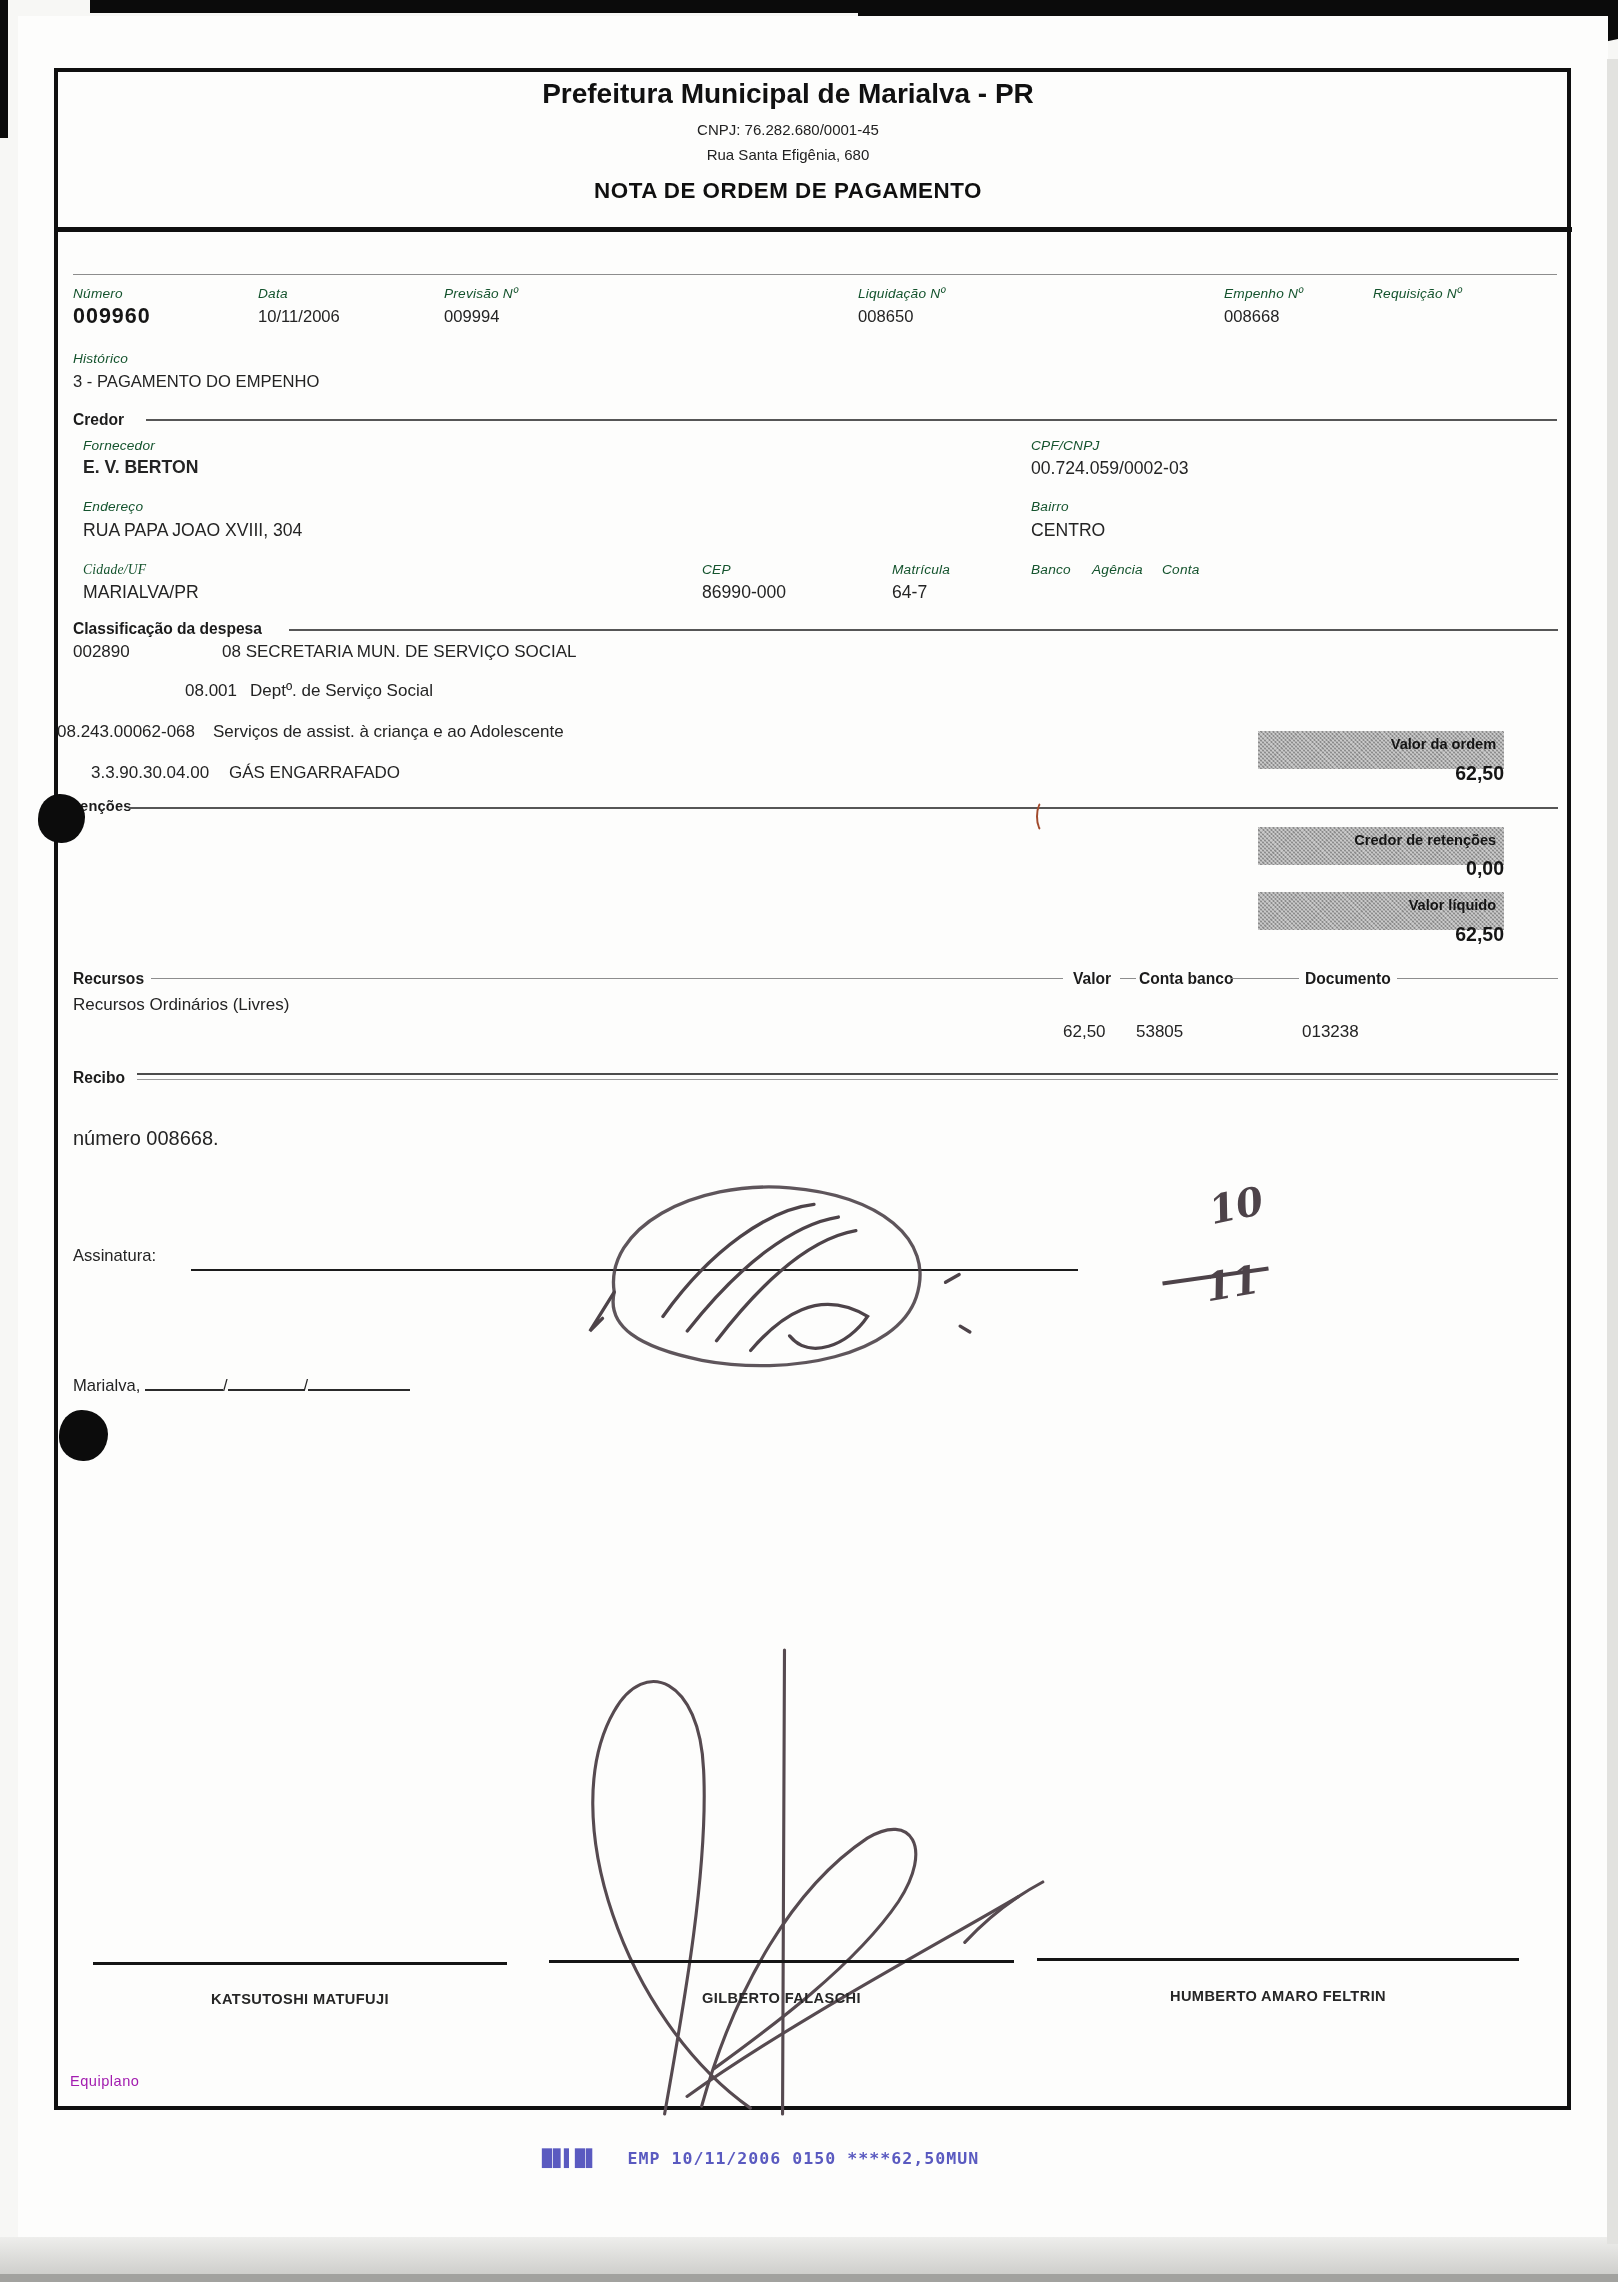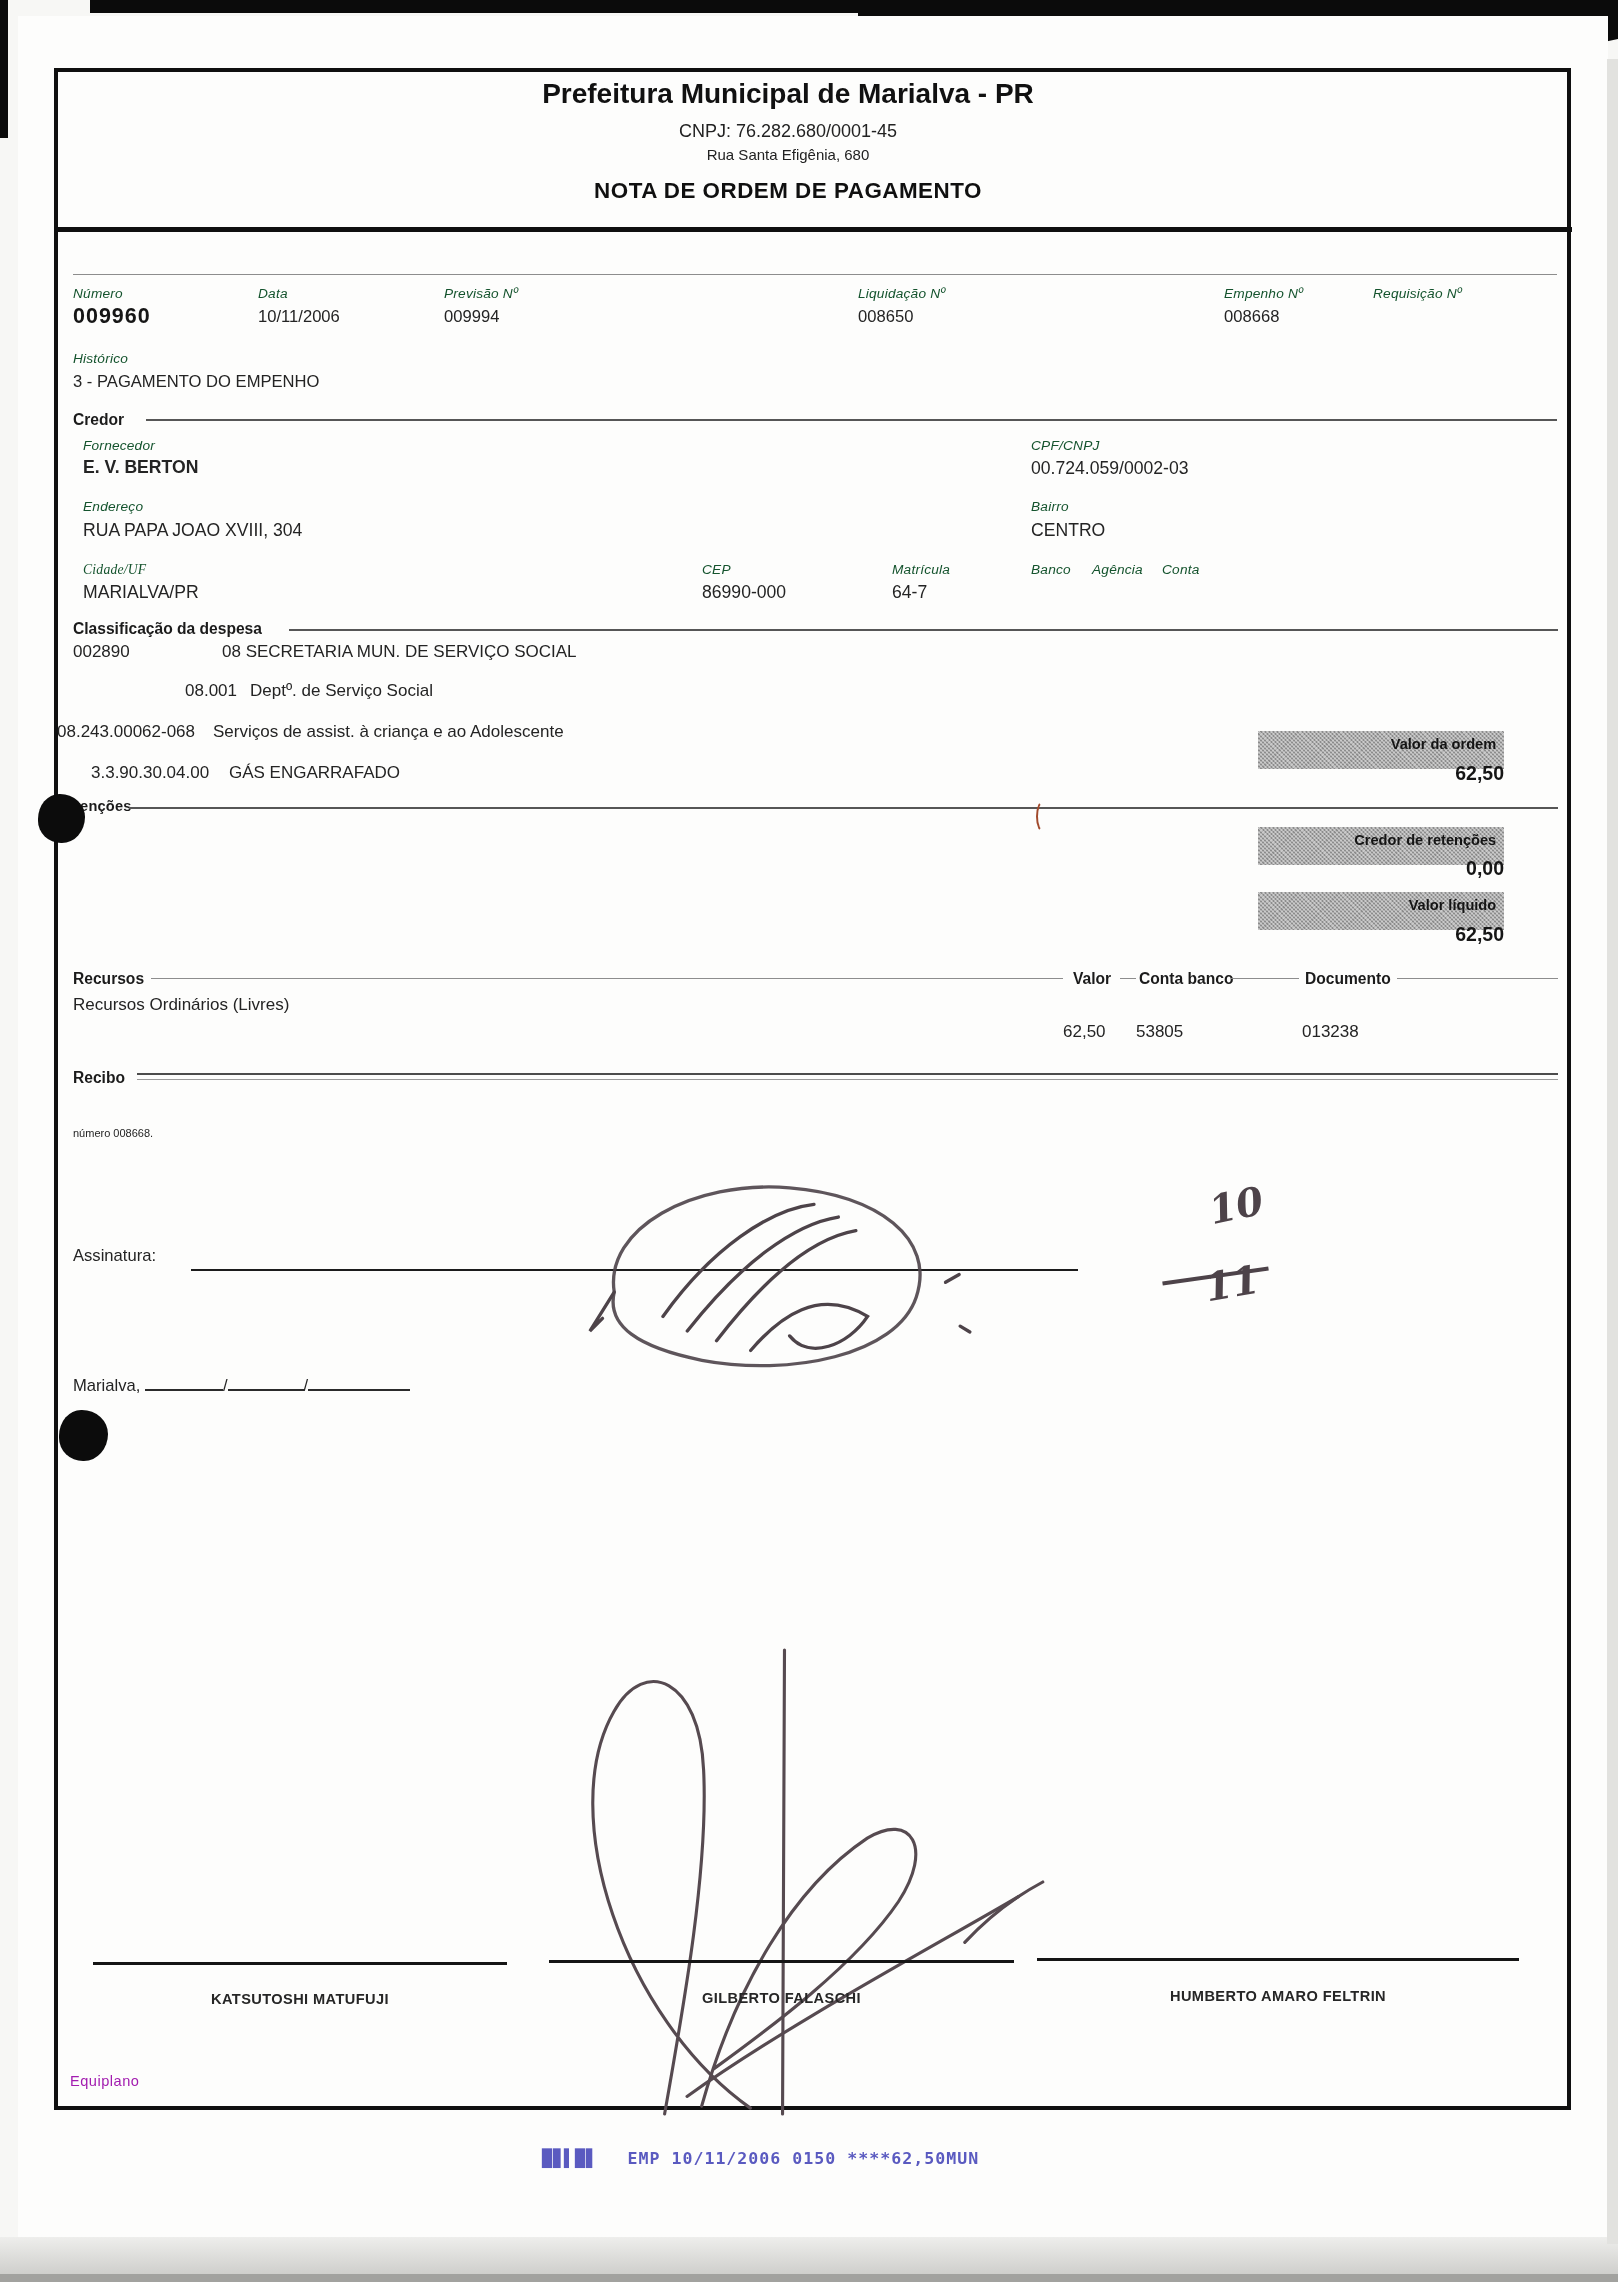--- a/index.html
+++ b/index.html
@@ -43,21 +43,21 @@
 
   <div class="abs paper" style="left:17.6px;top:15.6px;width:1590px;height:2226px;"></div>
 
   <div class="abs" style="left:0;top:2237px;width:1619px;height:45px;background:linear-gradient(#eeeeec,#c8c8c5);"></div>
   <div class="abs" style="left:0;top:2274px;width:1619px;height:7.8px;background:#a2a29f;"></div>
   <div class="abs" style="left:1607px;top:59px;width:11.7px;height:2185px;background:#e2e2df;"></div>
 
   <div class="abs docbox" style="left:54px;top:68px;width:1509px;height:2034px;"></div>
 
   <div class="abs center" style="left:59px;top:78px;width:1458px;font-size:28px;font-weight:bold;color:#111;">Prefeitura Municipal de Marialva - PR</div>
-  <div class="abs center" style="left:59px;top:121px;width:1458px;font-size:18px;color:#222;">CNPJ: 76.282.680/0001-45</div>
+  <div class="abs center" style="left:59px;top:121px;width:1458px;font-size:15px;color:#222;">CNPJ: 76.282.680/0001-45</div>
   <div class="abs center" style="left:59px;top:146px;width:1458px;font-size:15px;color:#222;">Rua Santa Efigênia, 680</div>
   <div class="abs center" style="left:59px;top:178px;width:1458px;font-size:22.4px;font-weight:bold;color:#101010;letter-spacing:0.5px;">NOTA DE ORDEM DE PAGAMENTO</div>
   <div class="abs" style="left:54px;top:227px;width:1518px;height:4.9px;background:#101010;"></div>
 
   <div class="abs thinrule" style="left:73px;top:274px;width:1484px;"></div>
   <div class="abs lbl" style="left:73px;top:286px;">Número</div>
   <div class="abs big" style="left:73px;top:304px;">009960</div>
   <div class="abs lbl" style="left:258px;top:286px;">Data</div>
   <div class="abs val" style="left:258px;top:307px;">10/11/2006</div>
   <div class="abs lbl" style="left:444px;top:286px;">Previsão Nº</div>
@@ -126,21 +126,21 @@
   <div class="abs thinrule" style="left:1231px;top:978px;width:68px;"></div>
   <div class="abs sec" style="left:1305px;top:970px;">Documento</div>
   <div class="abs thinrule" style="left:1397px;top:978px;width:161px;"></div>
   <div class="abs val" style="left:73px;top:995px;font-size:17px;">Recursos Ordinários (Livres)</div>
   <div class="abs val" style="left:1063px;top:1022px;font-size:17px;">62,50</div>
   <div class="abs val" style="left:1136px;top:1022px;font-size:17px;">53805</div>
   <div class="abs val" style="left:1302px;top:1022px;font-size:17px;">013238</div>
 
   <div class="abs sec" style="left:73px;top:1069px;">Recibo</div>
   <div class="abs dblrule" style="left:137px;top:1073px;width:1421px;"></div>
-  <div class="abs val" style="left:73px;top:1127px;font-size:11px;">número 008668.</div>
+  <div class="abs val" style="left:73px;top:1127px;font-size:20px;">número 008668.</div>
 
   <div class="abs val" style="left:73px;top:1246px;">Assinatura:</div>
   <div class="abs" style="left:191px;top:1269px;width:887px;height:2px;background:#1c1c1c;"></div>
   <div class="abs" style="left:546px;top:1170px;">
     <svg width="458" height="210" viewBox="0 0 470 215">
       <g fill="none" stroke="#4d4349" stroke-width="3.4" stroke-linecap="round">
         <path d="M70 125 C 60 60, 150 10, 250 18 C 340 25, 400 70, 380 130 C 360 190, 250 212, 160 195 C 95 182, 62 160, 70 125 Z" opacity=".9"></path>
         <path d="M120 150 C 170 80, 230 40, 275 35"></path>
         <path d="M145 165 C 200 95, 255 55, 300 48"></path>
         <path d="M175 175 C 225 110, 272 70, 318 62"></path>

